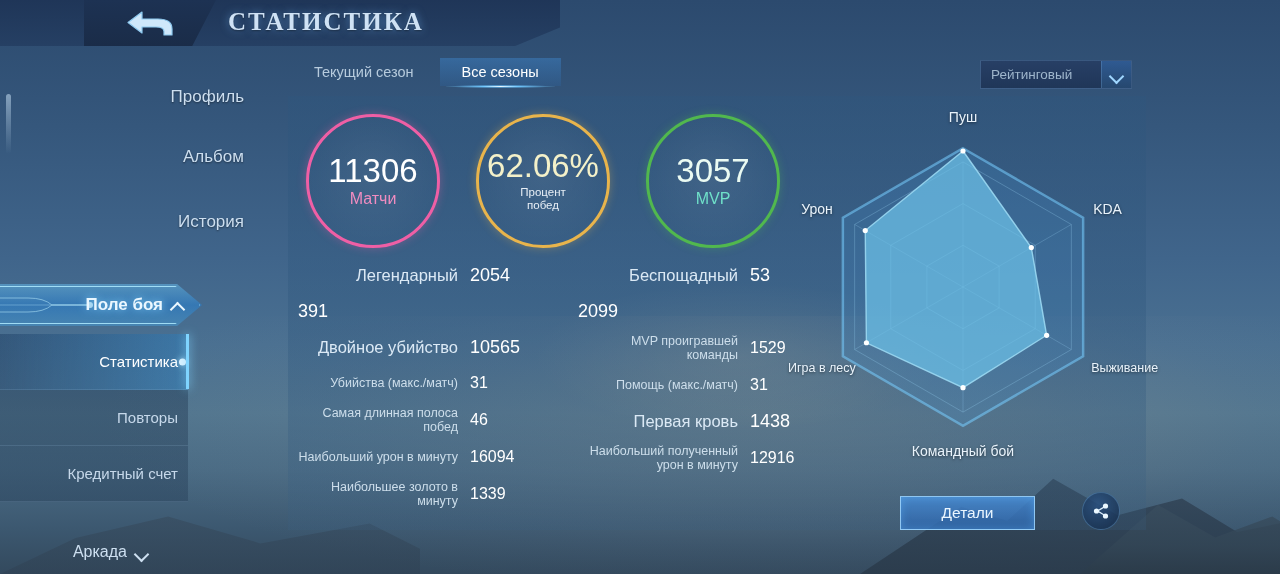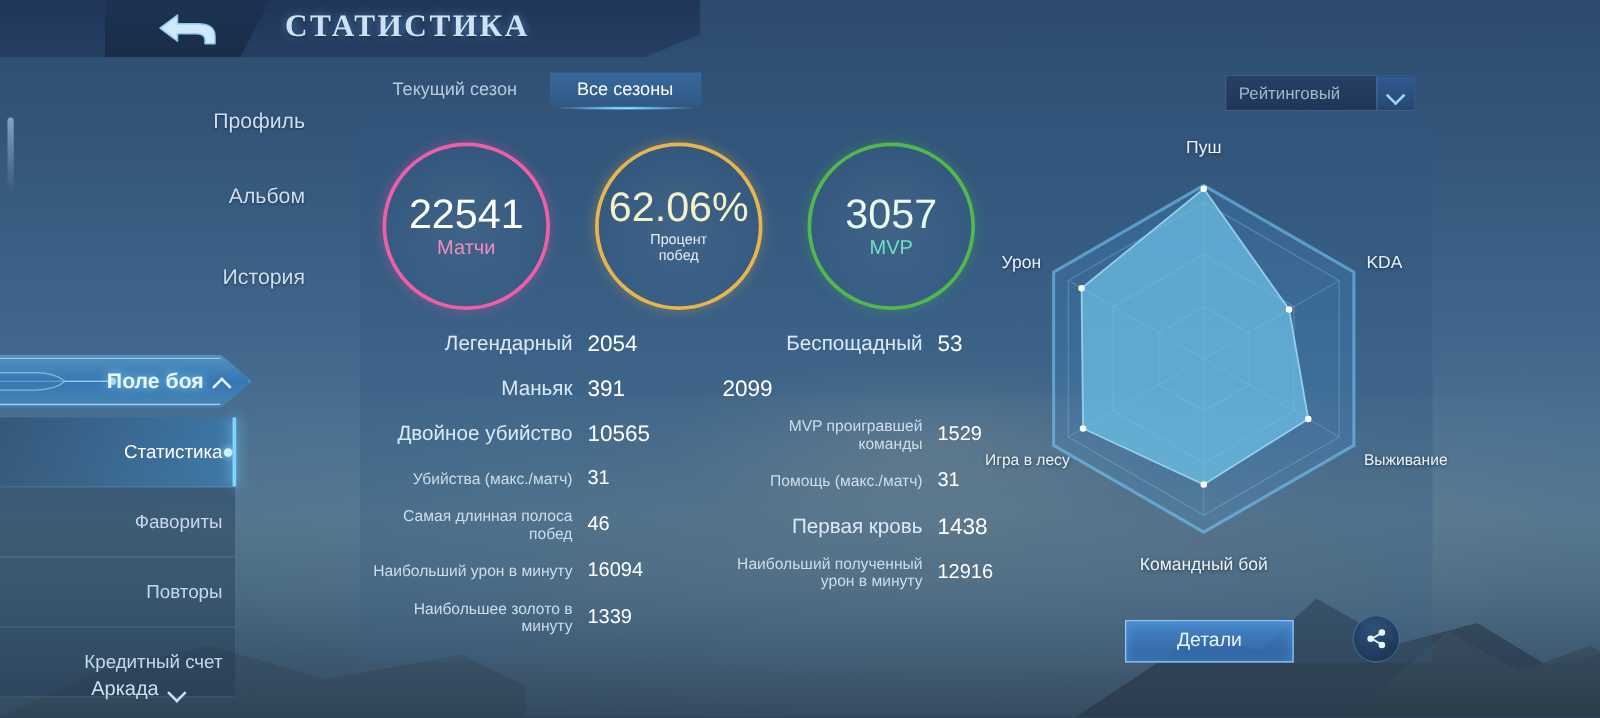--- a/index.html
+++ b/index.html
@@ -299,23 +299,20 @@
       <span class="chev up"></span>
     </div>
   </div>
 
   <div class="submenu">
     <div class="sub-item active">
       <span>Статистика</span>
       <span class="sub-dot"></span>
     </div>
     <div class="sub-item">
-      <span>Фавориты</span>
-    </div>
-    <div class="sub-item">
       <span>Повторы</span>
     </div>
     <div class="sub-item">
       <span>Кредитный счет</span>
     </div>
   </div>
 
   <div class="nav-arcade">
     <span>Аркада</span>
     <span class="chev"></span>
@@ -335,41 +332,40 @@
   <div class="val">Рейтинговый</div>
   <div class="arrowbox">
     <span class="chev"></span>
   </div>
 </div>
 
 <div class="panel">
 
   <div class="circles">
     <div class="circle" id="c0" style="border-color: rgb(239, 95, 165); box-shadow: rgba(239, 95, 165, 0.333) 0px 0px 10px;">
-      <div class="big" id="c0v" style="color: rgb(255, 255, 255);">22541</div>
+      <div class="big" id="c0v" style="color: rgb(255, 255, 255);">11306</div>
       <div class="sub" id="c0l" style="color: rgb(240, 140, 192);">Матчи</div>
     </div>
     <div class="circle" id="c1" style="border-color: rgb(232, 180, 76); box-shadow: rgba(232, 180, 76, 0.333) 0px 0px 10px;">
       <div class="big" id="c1v" style="color: rgb(244, 241, 201);">62.06%</div>
       <div class="sub small" id="c1l" style="color: rgb(231, 238, 245);">Процент<br>побед</div>
     </div>
     <div class="circle" id="c2" style="border-color: rgb(81, 184, 78); box-shadow: rgba(81, 184, 78, 0.333) 0px 0px 10px;">
       <div class="big" id="c2v" style="color: rgb(234, 250, 242);">3057</div>
       <div class="sub" id="c2l" style="color: rgb(111, 224, 201);">MVP</div>
     </div>
   </div>
 
   <div class="statcols">
     <div class="statcol" id="stats-left">
         <div class="statrow lg">
           <div class="k">Легендарный</div>
           <div class="v">2054</div>
         </div>
         <div class="statrow lg">
-          <div class="k">Маньяк</div>
           <div class="v">391</div>
         </div>
         <div class="statrow lg">
           <div class="k">Двойное убийство</div>
           <div class="v">10565</div>
         </div>
         <div class="statrow sm">
           <div class="k">Убийства (макс./матч)</div>
           <div class="v">31</div>
         </div>

